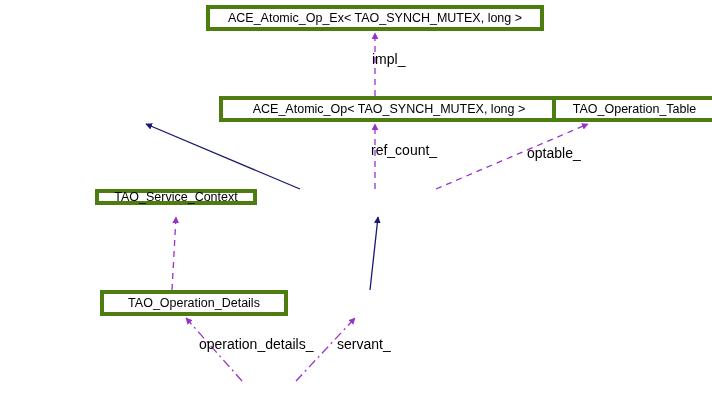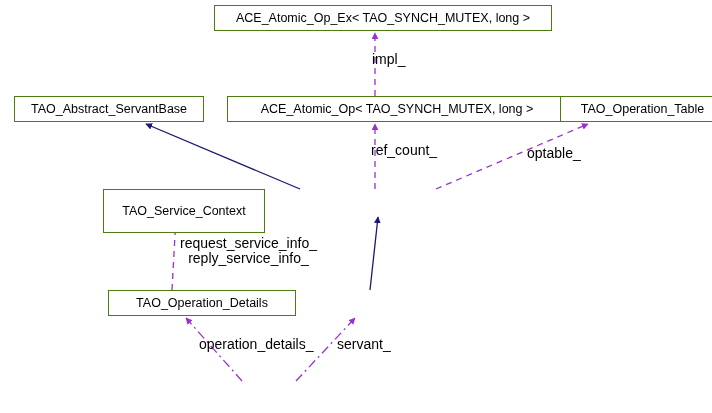--- a/index.html
+++ b/index.html
@@ -7,28 +7,27 @@
     position:relative;
     width:712px;height:413px;
     background:#ffffff;
     font-family:"Liberation Sans","DejaVu Sans",sans-serif;
     overflow:hidden;
   }
   svg.edges{position:absolute;left:0;top:0;width:712px;height:413px;}
   .node{
     position:absolute;
     box-sizing:border-box;
-    border:1px solid #4d7c0f;
+    border:4px solid #4d7c0f;
     background:#ffffff;
     display:flex;align-items:center;justify-content:center;
     font-size:12.5px;
     color:#000000;
     white-space:nowrap;
     letter-spacing:0px;
-    margin-left:8px;
   }
   .node.focus{background:#bfbfbf;}
   .edge-label{
     position:absolute;
     font-size:14px;
     color:#000000;
     white-space:nowrap;
     line-height:15px;
   }
   .edge-label.two-line{text-align:left;}
@@ -60,41 +59,36 @@
 
     <line x1="370" y1="290" x2="378" y2="217" stroke="#191970" stroke-width="1.3" marker-end="url(#arrow-navy)"></line>
 
     <line x1="242" y1="381" x2="186" y2="318" stroke="#9932cc" stroke-width="1.3" stroke-dasharray="9,4,2,4" marker-end="url(#arrow-purple)"></line>
 
     <line x1="296" y1="381" x2="355" y2="318" stroke="#9932cc" stroke-width="1.3" stroke-dasharray="9,4,2,4" marker-end="url(#arrow-purple)"></line>
   </svg>
 
   <div class="node" style="left:206px;top:5px;width:338px;height:26px;">ACE_Atomic_Op_Ex&lt; TAO_SYNCH_MUTEX, long &gt;</div>
 
-  <div class="node" style="left:6px;top:96px;width:190px;height:26px;">TAO_Abstract_ServantBase</div>
 
   <div class="node" style="left:219px;top:96px;width:340px;height:26px;">ACE_Atomic_Op&lt; TAO_SYNCH_MUTEX, long &gt;</div>
 
   <div class="node" style="left:552px;top:96px;width:165px;height:26px;">TAO_Operation_Table</div>
 
-  <div class="node" style="left:95px;top:189px;width:162px;height:44px;">TAO_Service_Context</div>
+  <div class="node" style="left:95px;top:189px;width:162px;height:16px;">TAO_Service_Context</div>
 
 
   <div class="node" style="left:100px;top:290px;width:188px;height:26px;">TAO_Operation_Details</div>
 
 
 
   <div class="edge-label" style="left:372px;top:52px;">impl_</div>
 
   <div class="edge-label" style="left:371px;top:143px;">ref_count_</div>
 
   <div class="edge-label" style="left:527px;top:146px;">optable_</div>
 
-  <div class="edge-label two-line" style="left:180px;top:236px;">
-    <div>request_service_info_</div>
-    <div style="text-align:center;">reply_service_info_</div>
-  </div>
 
   <div class="edge-label" style="left:199px;top:337px;">operation_details_</div>
 
   <div class="edge-label" style="left:337px;top:337px;">servant_</div>
 
 </div>
 
 </body></html>

